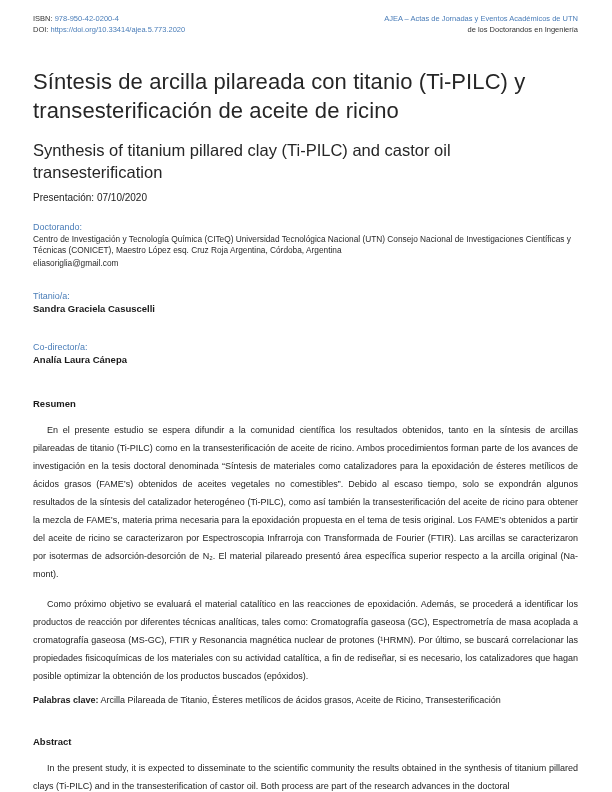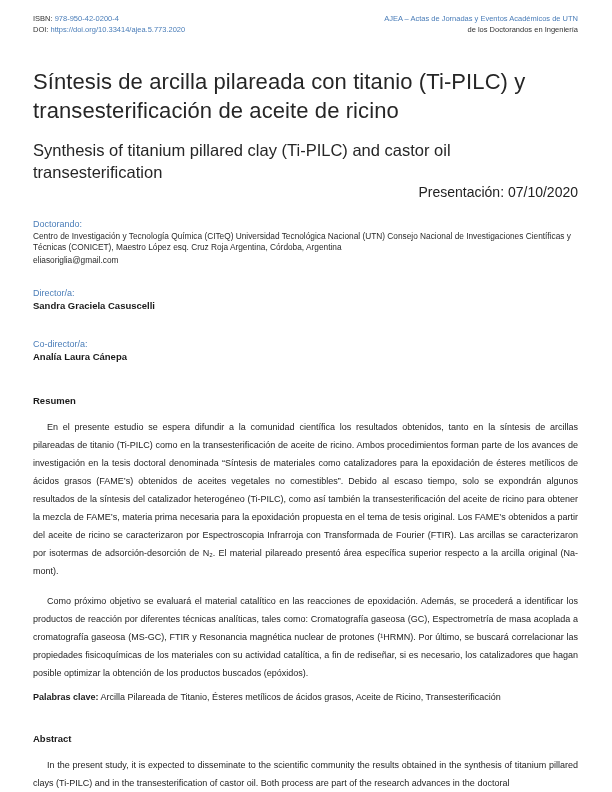--- a/index.html
+++ b/index.html
@@ -26,22 +26,23 @@
     margin-top: 31px;
     font-size: 22px; font-weight: 400; line-height: 1.33;
     color: #262626; letter-spacing: 0.1px;
   }
   .title-en {
     margin-top: 15px;
     font-size: 16.5px; font-weight: 400; line-height: 1.32;
     color: #262626;
   }
   .presentation {
-    text-align: right;
-    font-size: 14px; color: #222;
+    margin-top: 8px;
+    text-align: left;
+    font-size: 10px; color: #222;
   }
   
   .sec-label { font-size: 9px; color: #4a7db8; }
   .sec-name  { font-size: 9.5px; font-weight: bold; color: #1a1a1a; margin-top: 2px; }
   .affiliation { font-size: 8.3px; line-height: 1.38; color: #2a2a2a; margin-top: 2px; max-width: 545px; }
   .email { font-size: 8.3px; color: #2a2a2a; margin-top: 1px; }
   .doctorando { margin-top: 19px; }
   .director   { margin-top: 23px; }
   .codirector { margin-top: 28px; }
   
@@ -88,21 +89,21 @@
 
   <div class="presentation">Presentación: 07/10/2020</div>
 
   <div class="doctorando">
     <div class="sec-label">Doctorando:</div>
     <div class="affiliation">Centro de Investigación y Tecnología Química (CITeQ) Universidad Tecnológica Nacional (UTN) Consejo Nacional de Investigaciones Científicas y Técnicas (CONICET), Maestro López esq. Cruz Roja Argentina, Córdoba, Argentina</div>
     <div class="email">eliasoriglia@gmail.com</div>
   </div>
 
   <div class="director">
-    <div class="sec-label">Director/a:</div>
+    <div class="sec-label">Titanio/a:</div>
     <div class="sec-name">Sandra Graciela Casuscelli</div>
   </div>
 
   <div class="codirector">
     <div class="sec-label">Co-director/a:</div>
     <div class="sec-name">Analía Laura Cánepa</div>
   </div>
 
   <div class="body-heading">Resumen</div>
   <div class="para">En el presente estudio se espera difundir a la comunidad científica los resultados obtenidos, tanto en la síntesis de arcillas pilareadas de titanio (Ti-PILC) como en la transesterificación de aceite de ricino. Ambos procedimientos forman parte de los avances de investigación en la tesis doctoral denominada “Síntesis de materiales como catalizadores para la epoxidación de ésteres metílicos de ácidos grasos (FAME’s) obtenidos de aceites vegetales no comestibles”. Debido al escaso tiempo, solo se expondrán algunos resultados de la síntesis del catalizador heterogéneo (Ti-PILC), como así también la transesterificación del aceite de ricino para obtener la mezcla de FAME’s, materia prima necesaria para la epoxidación propuesta en el tema de tesis original. Los FAME’s obtenidos a partir del aceite de ricino se caracterizaron por Espectroscopia Infrarroja con Transformada de Fourier (FTIR). Las arcillas se caracterizaron por isotermas de adsorción-desorción de N₂. El material pilareado presentó área específica superior respecto a la arcilla original (Na-mont).</div>

